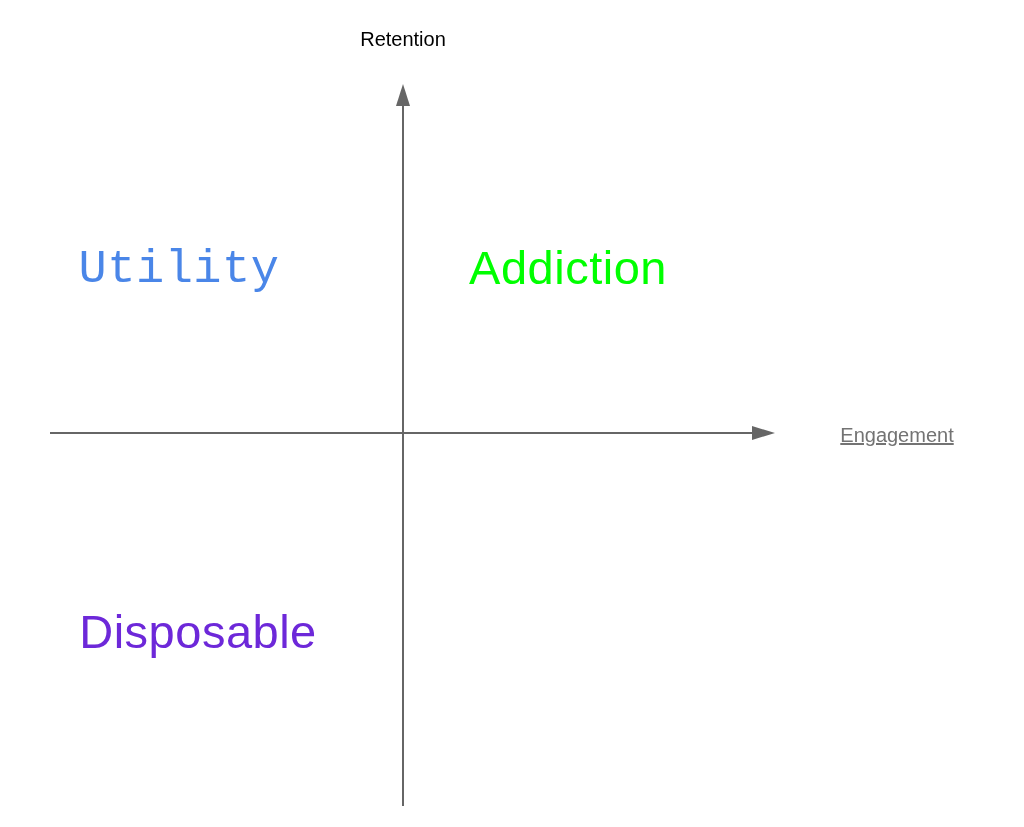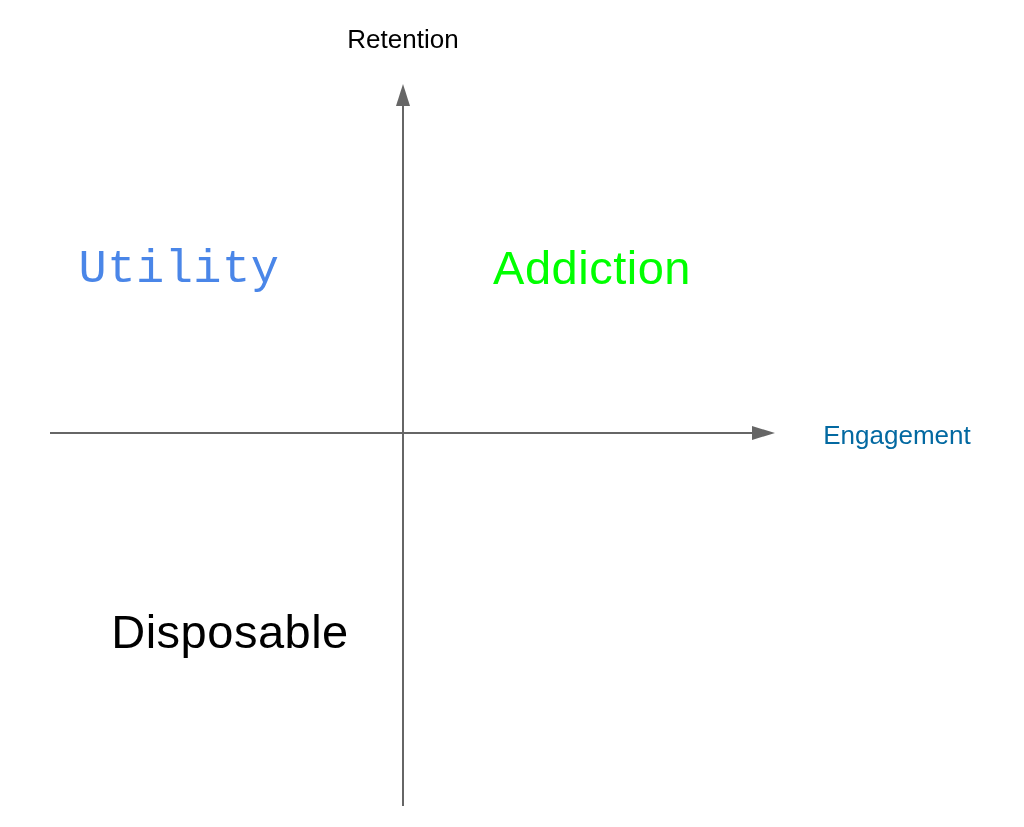--- a/index.html
+++ b/index.html
@@ -22,52 +22,52 @@
     width: 1024px;
     height: 827px;
   }
   .label {
     position: absolute;
     white-space: nowrap;
     transform: translate(-50%, -50%);
     line-height: 1;
   }
   .axis-label {
-    font-size: 26px;
+    font-size: 20px;
     color: #000000;
   }
   .quadrant-label {
     font-size: 47px;
     letter-spacing: 0.5px;
   }
   .retention-label   { left: 403px; top: 39px; }
   .engagement-label  { left: 897px; top: 435px; }
   .utility-label     { left: 179px; top: 269px; font-family: Liberation Mono, monospace; }
-  .addiction-label   { left: 592px; top: 267px; }
+  .addiction-label   { left: 568px; top: 267px; }
   .disposable-label  { left: 198px; top: 631px; }
   .fad-label         { left: 606px; top: 629px; }
 </style>
 </head>
 <body>
 
 <div class="canvas">
 
   <svg class="axes-svg" viewBox="0 0 1024 827" xmlns="http://www.w3.org/2000/svg">
 
     <line x1="403" y1="104" x2="403" y2="806" stroke="#666666" stroke-width="2"></line>
     <polygon points="403,84 396,106 410,106" fill="#666666"></polygon>
 
     <line x1="50" y1="433" x2="755" y2="433" stroke="#666666" stroke-width="2"></line>
     <polygon points="775,433 752,426 752,440" fill="#666666"></polygon>
   </svg>
 
   <div class="label axis-label retention-label" style="color: rgb(0, 0, 0);">Retention</div>
 
-  <div class="label axis-label engagement-label" style="color: #0369a1;">Engagement</div>
+  <div class="label axis-label engagement-label" style="color: #737373; text-decoration: underline;">Engagement</div>
 
   <div class="label quadrant-label utility-label" style="color: rgb(74, 134, 232);">Utility</div>
 
   <div class="label quadrant-label addiction-label" style="color: rgb(0, 255, 0);">Addiction</div>
 
-  <div class="label quadrant-label disposable-label" style="color: #000000; margin-left: 32px;">Disposable</div>
+  <div class="label quadrant-label disposable-label" style="color: #6d28d9;">Disposable</div>
 
 
 </div>
 
 </body></html>

